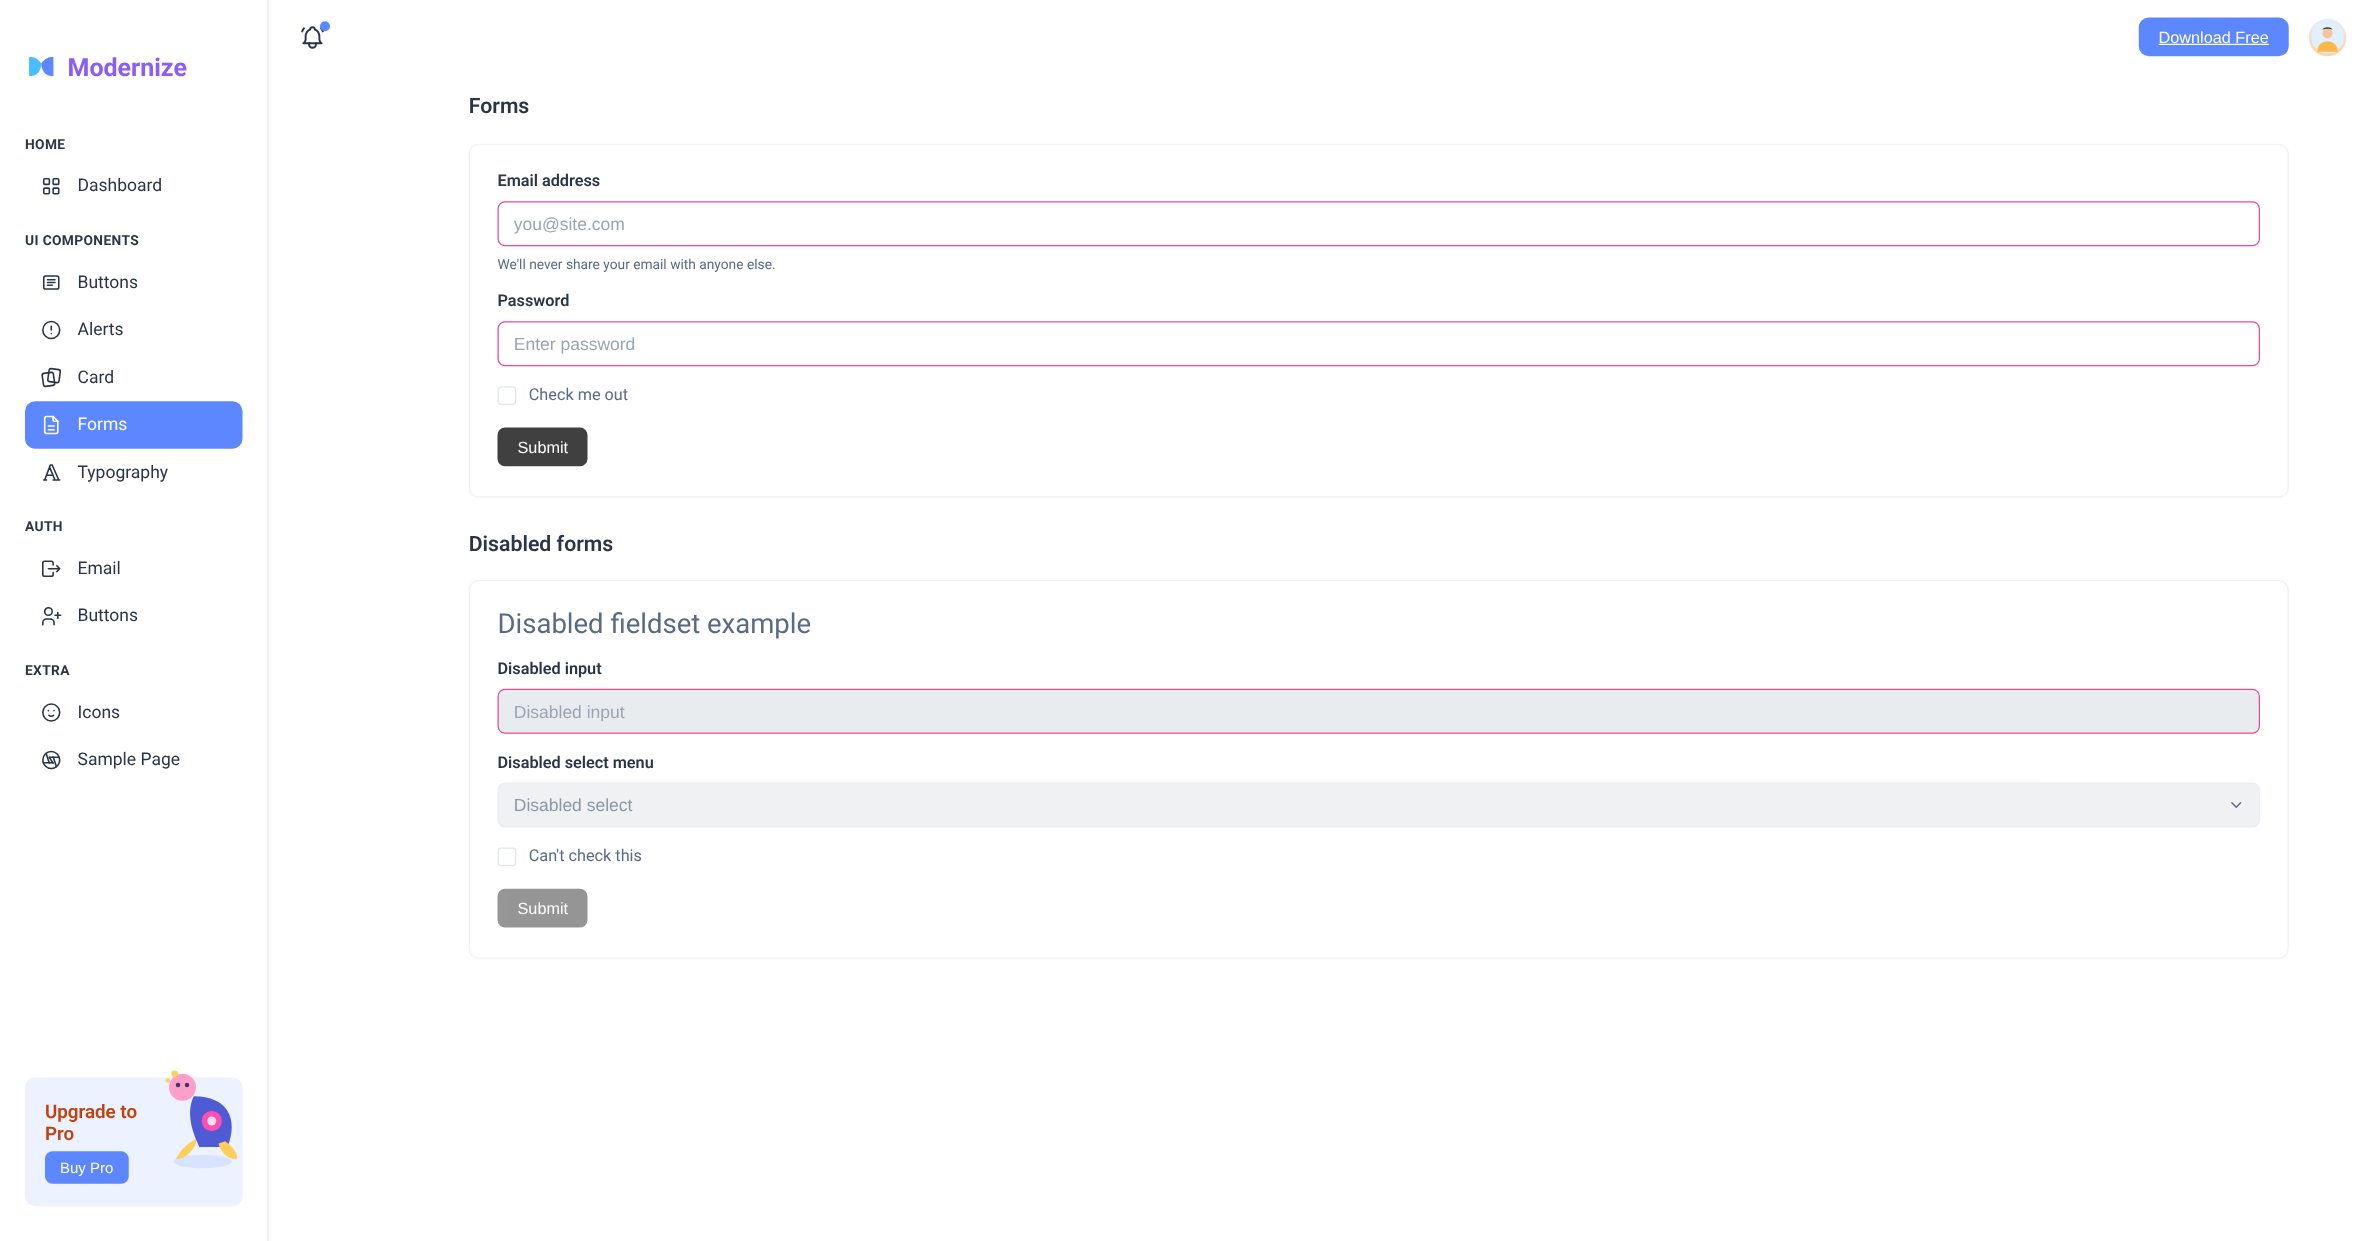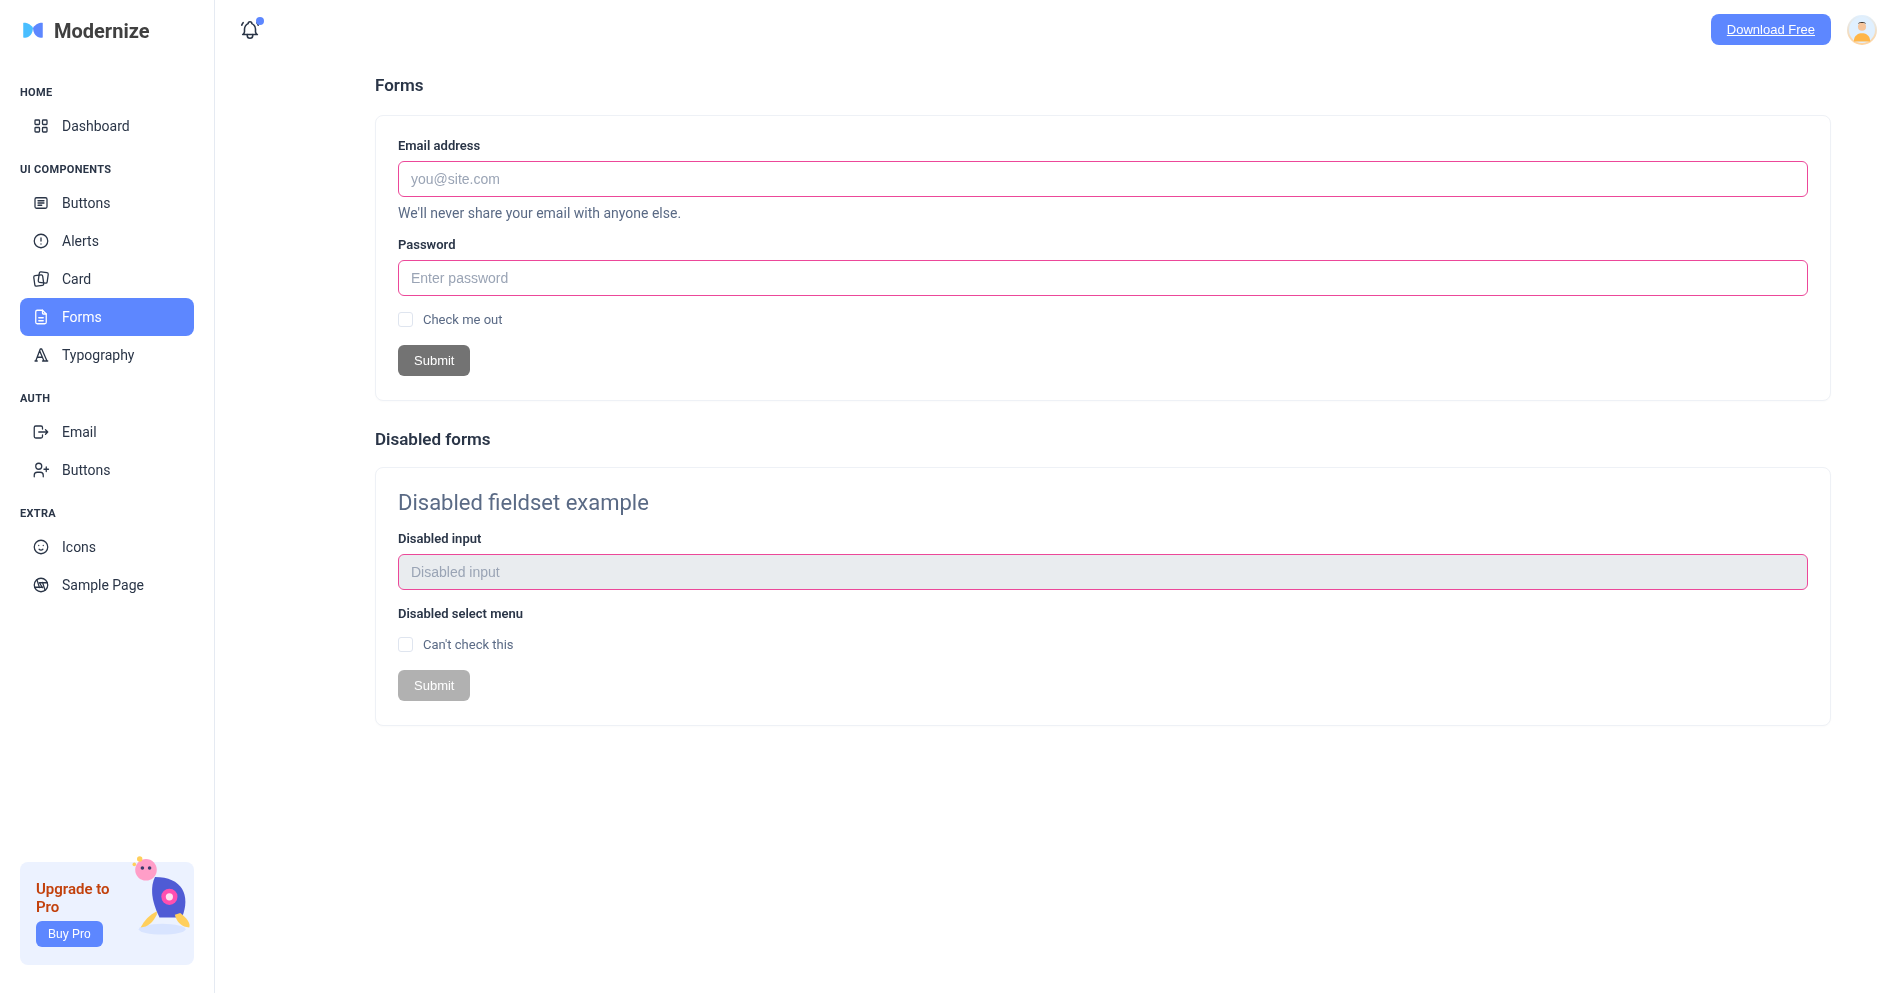--- a/index.html
+++ b/index.html
@@ -20,21 +20,22 @@
   flex-direction: column;
   flex-shrink: 0;
 }
 .brand {
   display: flex;
   align-items: center;
   gap: 8px;
   padding: 0 20px 18px 20px;
   font-weight: 700;
   font-size: 20px;
-  color: #404040;
+  color: #8b5cf6;
+  margin-top: 23px;
 }
 .brand .logo-mark {
   width: 26px; height: 26px;
   display: inline-block;
 }
 .brand .logo-mark svg { width: 100%; height: 100%; }
 .nav { padding: 6px 20px; }
 .nav-section {
   font-size: 11px;
   font-weight: 700;
@@ -164,40 +165,40 @@
   border: 1px solid #ec4899;
   border-radius: 6px;
   padding: 9px 12px;
   font-size: 14px;
   color: #2a3547;
   background: #fff;
 }
 .form-control::placeholder { color: #9aa4b5; }
 .form-control:disabled { background: #e9ecef; color: #9aa4b5; }
 .form-text {
-  font-size: 14px;
+  font-size: 11px;
   color: #5a6a85;
   margin-top: 8px;
 }
 .form-check {
   display: flex; align-items: flex-start; gap: 10px;
   margin: 14px 0 18px 0;
 }
 .form-check input[type=checkbox] {
   width: 15px; height: 15px;
   border: 1px solid #dfe5ef;
   border-radius: 3px;
   appearance: none;
   background: #fff;
   cursor: pointer;
 }
 .form-check input[type=checkbox]:disabled { cursor: not-allowed; }
 .form-check label { font-size: 13px; color: #5a6a85; }
 .btn-primary {
-  background: #737373;
+  background: #404040;
   color: #fff;
   border: none;
   border-radius: 6px;
   padding: 8px 16px;
   font-size: 13px;
   cursor: pointer;
 }
 .btn-primary:disabled { opacity: 0.55; cursor: not-allowed; }
 .section-title {
   font-size: 17px;
@@ -417,20 +418,30 @@
       <h5 class="section-title">Disabled forms</h5>
 
       <div class="card">
         <div class="legend">Disabled fieldset example</div>
         <div class="form-group">
           <label class="form-label">Disabled input</label>
           <input type="text" class="form-control" disabled="" placeholder="Disabled input" style="">
         </div>
         <div class="form-group">
           <label class="form-label">Disabled select menu</label>
+          <div class="select-wrap">
+            <select class="form-select" disabled="">
+              <option>Disabled select</option>
+            </select>
+            <span class="chev">
+              <svg viewBox="0 0 24 24" fill="none" stroke="currentColor" stroke-width="2" stroke-linecap="round" stroke-linejoin="round">
+                  <polyline points="6 9 12 15 18 9"></polyline>
+                </svg>
+            </span>
+          </div>
         </div>
         <div class="form-check">
           <input type="checkbox" id="check2" disabled="" style="">
           <label for="check2">Can't check this</label>
         </div>
         <button class="btn-primary" disabled="">Submit</button>
       </div>
     </div>
   </div>
 </div>

